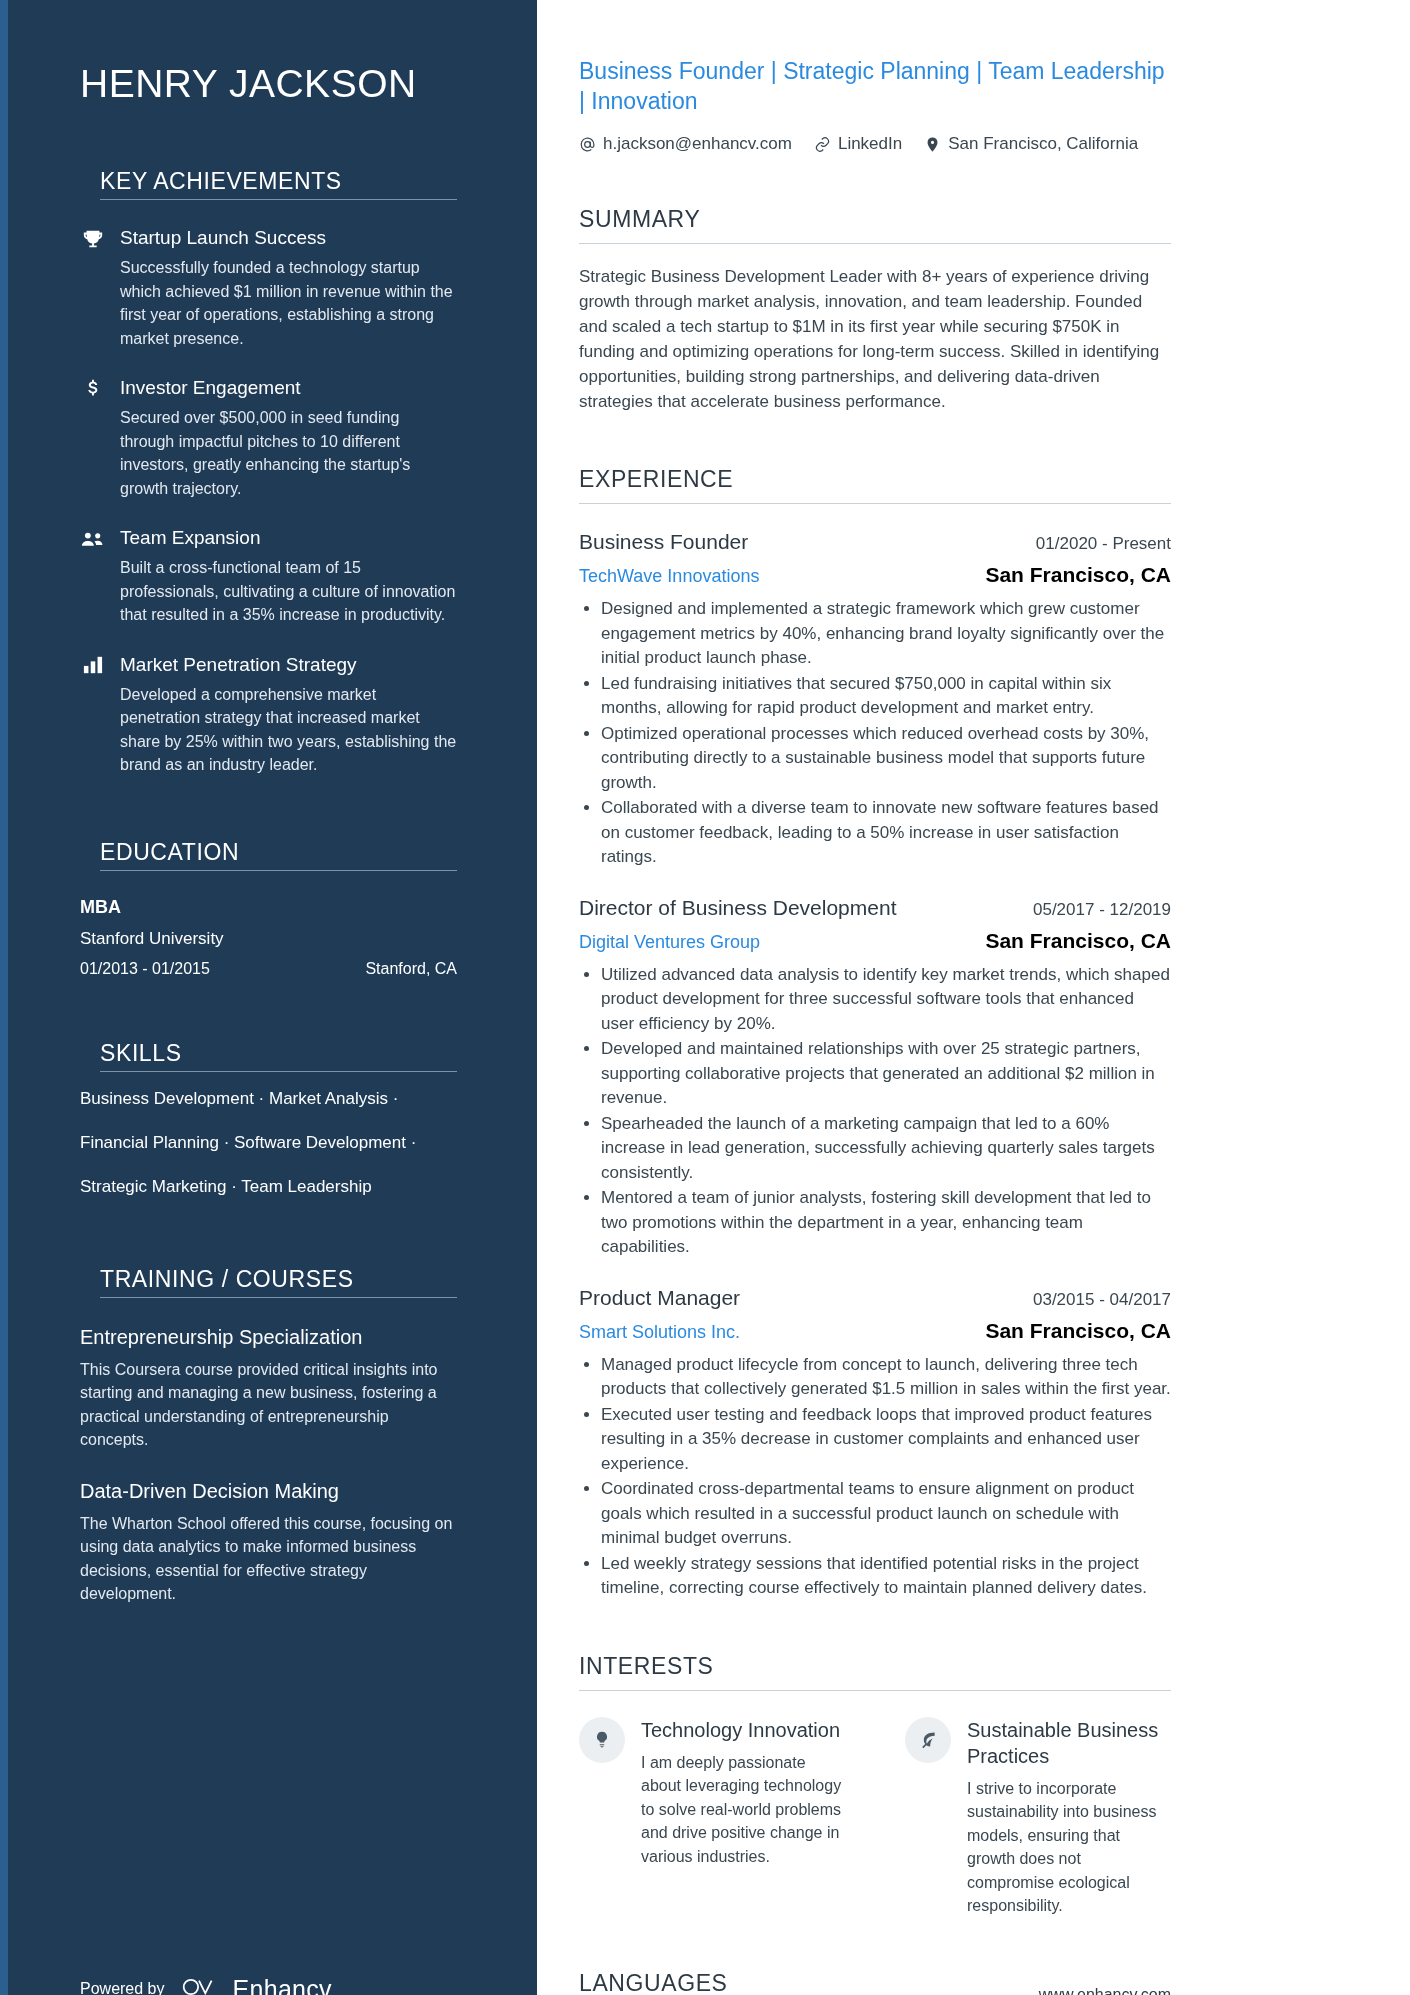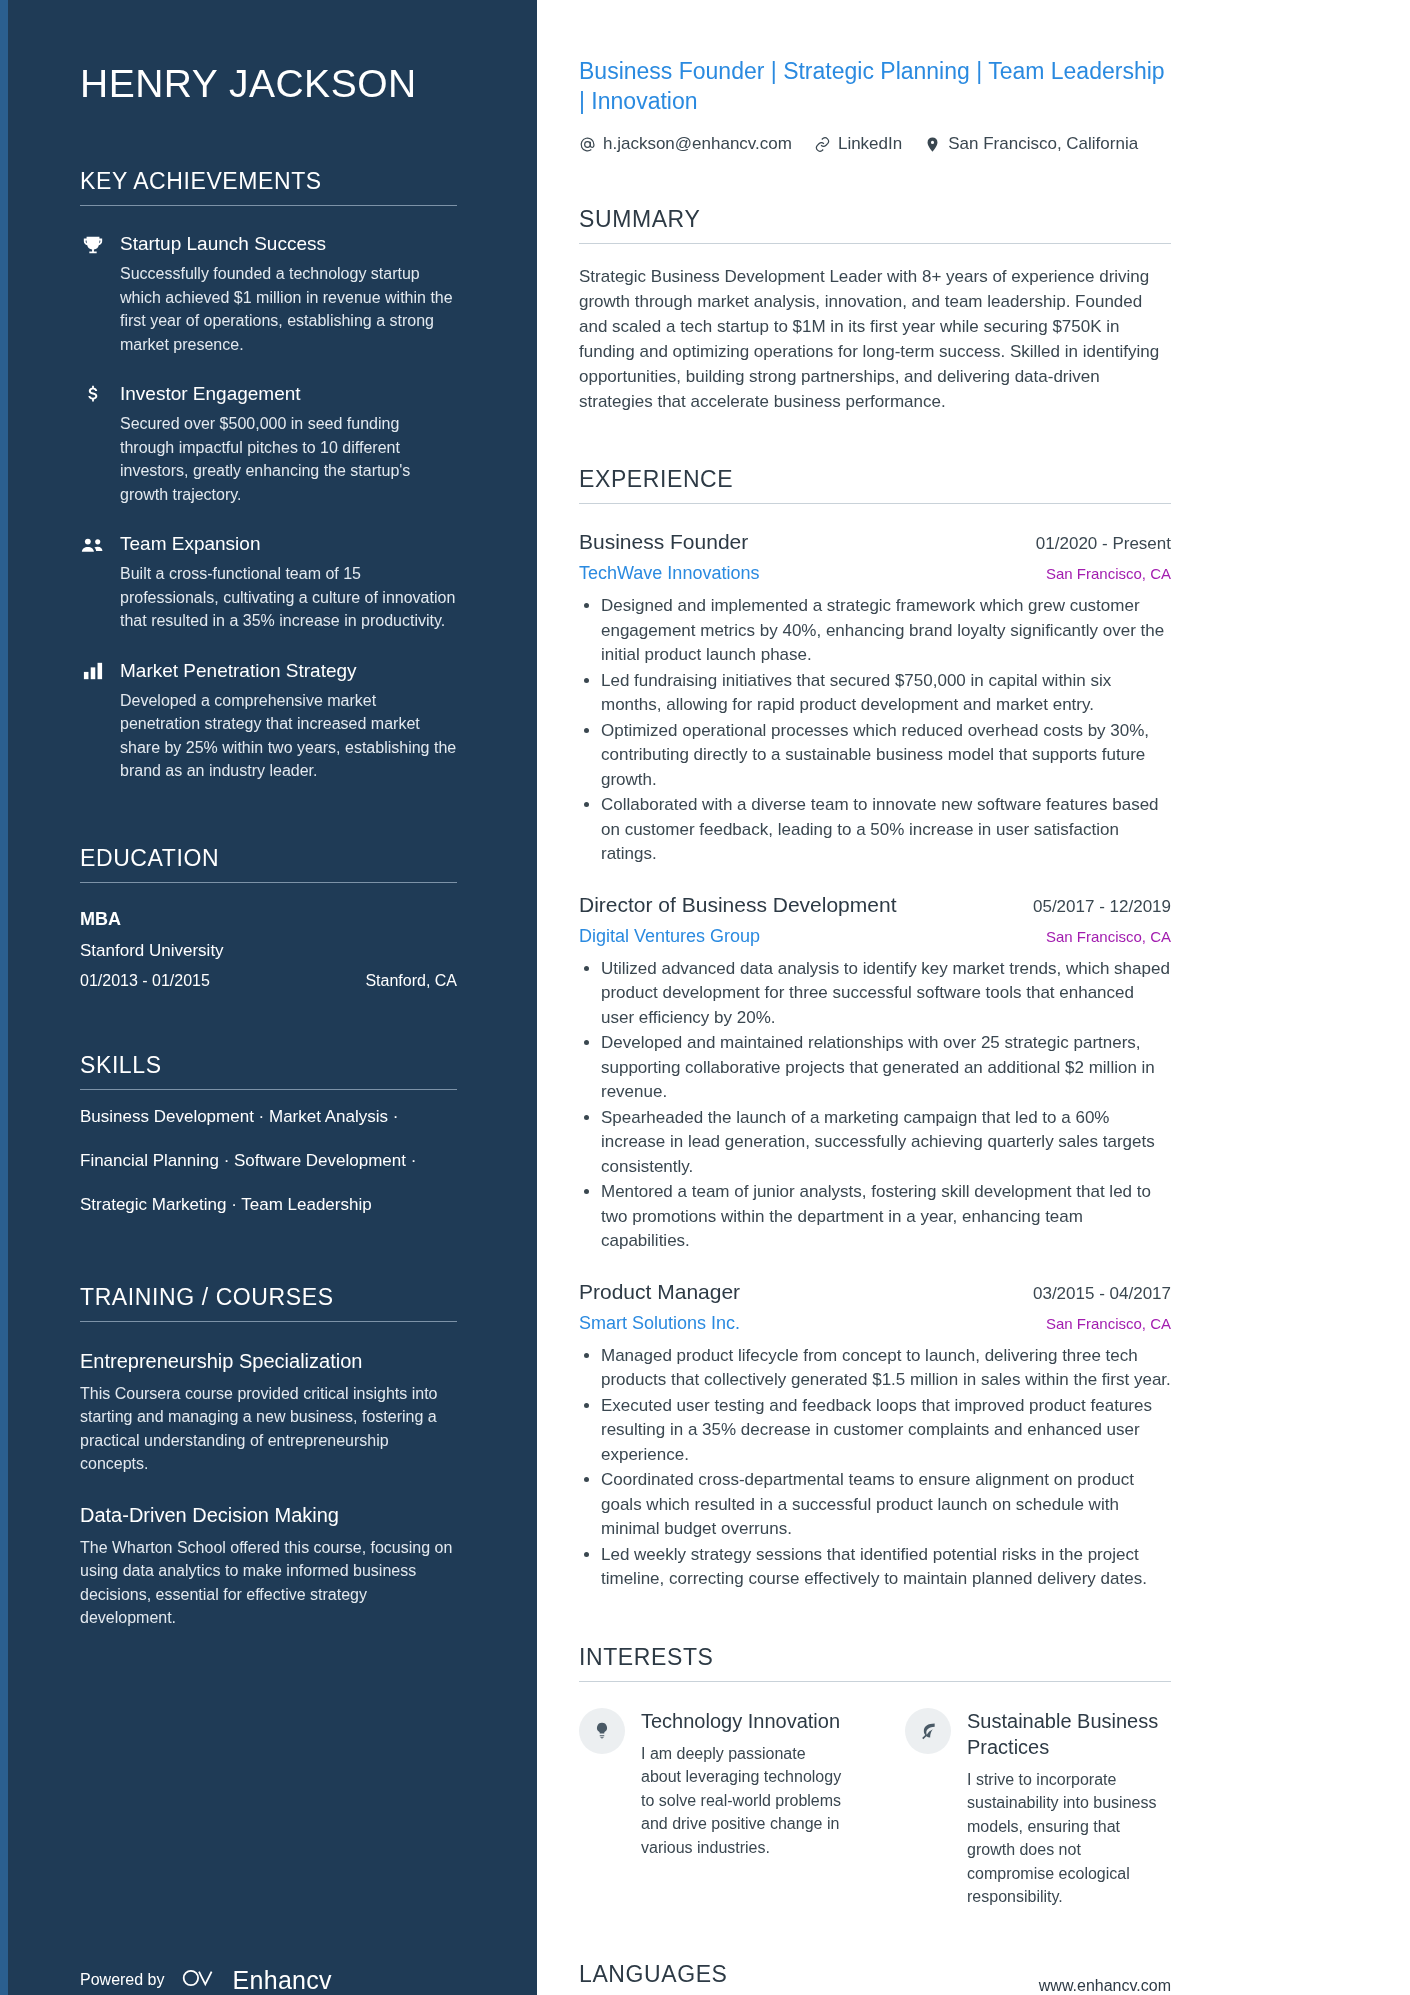--- a/index.html
+++ b/index.html
@@ -37,22 +37,23 @@
     margin-top: 62px;
     margin-bottom: 0;
     color: #ffffff;
   }
   .side-section-title {
     font-size: 23px;
     font-weight: 400;
     letter-spacing: 0.6px;
     color: #ffffff;
     margin-top: 62px;
-    padding-bottom: 10px;
+    padding-bottom: 4px;
     border-bottom: 1px solid #7d93a8;
+    margin-left: 20px;
   }
   .ach {
     display: flex;
     gap: 14px;
     margin-top: 26px;
   }
   .ach-icon {
     width: 26px;
     min-width: 26px;
     padding-top: 2px;
@@ -161,21 +162,21 @@
   .job { margin-top: 26px; }
   .job-row1, .job-row2 {
     display: flex;
     justify-content: space-between;
     align-items: baseline;
   }
   .job-title { font-size: 21px; color: #2d3a45; }
   .job-dates { font-size: 17px; color: #3a4750; white-space: nowrap; }
   .job-row2 { margin-top: 9px; }
   .job-company { font-size: 18px; color: #2a8ae0; }
-  .job-location { font-size: 15px; color: #a21caf; white-space: nowrap; }
+  .job-location { font-size: 21px; color: #000000; white-space: nowrap; font-weight: bold; }
   ul.bullets { margin: 10px 0 0 0; padding-left: 22px; }
   ul.bullets li {
     font-size: 17px;
     line-height: 24.5px;
     color: #3a4750;
     margin-bottom: 1px;
   }
   .interests-wrap {
     display: flex;
     gap: 60px;

